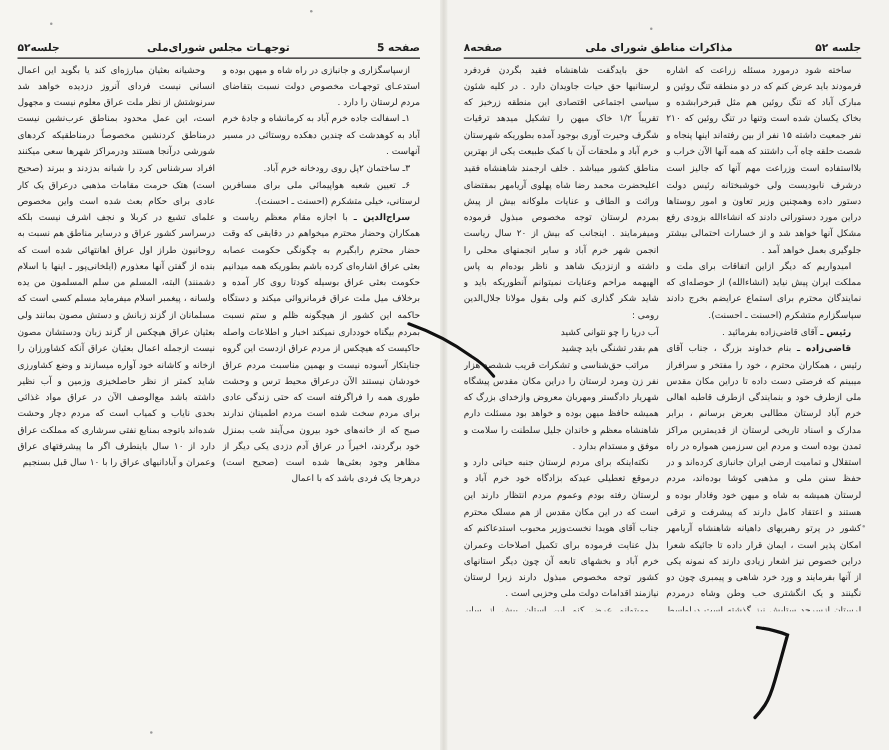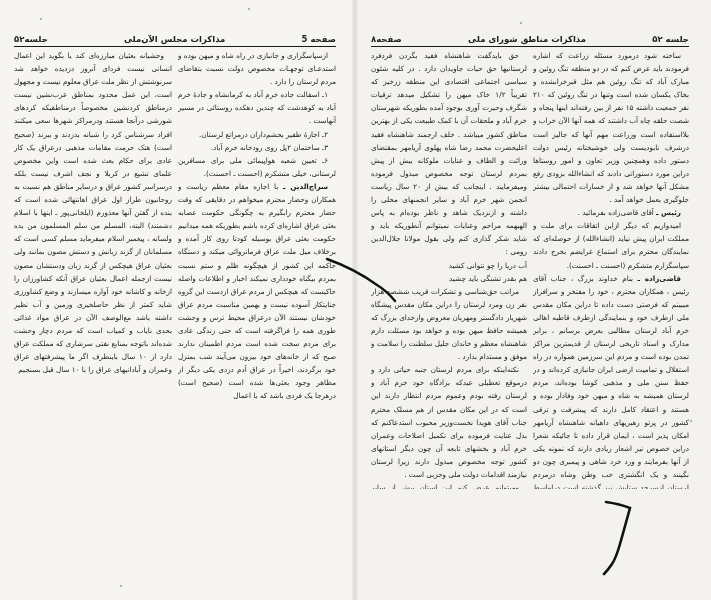--- a/index.html
+++ b/index.html
@@ -47,49 +47,48 @@
     position:absolute; pointer-events:none;
   }
   .speck { position:absolute; width:2px; height:2px; background:#9a9a9a; border-radius:50%; }
 </style>
 </head>
 <body>
 
 <div class="page left">
   <div class="header">
     <span>صفحه 5</span>
-    <span>مذاکرات مجلس الآن‌ملی</span>
+    <span>توجهـات مجلس شورای‌ملی</span>
     <span>جلسه۵۲</span>
   </div>
   <div class="cols">
     <div class="col">
         <p><span>ازسپاسگزاری و جانبازی در راه شاه و میهن بوده و استدعـای توجهـات مخصوص دولت نسبت بتقاضای مردم لرستان را دارد .</span></p>
         <p><span>۱ـ اسفالت جاده خرم آباد به کرمانشاه و جادهٔ خرم آباد به کوهدشت که چندین دهکده روستائی در مسیر آنهاست .</span></p>
-        <p><span>۲ـ اجازهٔ طفیر بحشم‌داران درمراتع لرستان.</span></p>
         <p><span>۳ـ ساختمان ۲پل روی رودخانه خرم آباد.</span></p>
         <p><span>۶ـ تعیین شعبه هواپیمائی ملی برای مسافرین لرستانی، خیلی متشکرم (احسنت ـ احسنت).</span></p>
         <p><span class="spk">سراج‌الدین ـ</span><span> با اجازه مقام معظم ریاست و همکاران وحضار محترم میخواهم در دقایقی که وقت حضار محترم رابگیرم به چگونگی حکومت عصابه بعثی عراق اشاره‌ای کرده باشم بطوریکه همه میدانیم حکومت بعثی عراق بوسیله کودتا روی کار آمده و برخلاف میل ملت عراق فرمانروائی میکند و دستگاه حاکمه این کشور از هیچگونه ظلم و ستم نسبت بمردم بیگناه خودداری نمیکند اخبار و اطلاعات واصله حاکیست که هیچکس از مردم عراق ازدست این گروه جنایتکار آسوده نیست و بهمین مناسبت مردم عراق خودشان نیستند الآن درعراق محیط ترس و وحشت طوری همه را فراگرفته است که حتی زندگی عادی برای مردم سخت شده است مردم اطمینان ندارند صبح که از خانه‌های خود بیرون می‌آیند شب بمنزل خود برگردند، اخیراً در عراق آدم دزدی یکی دیگر از مظاهر وجود بعثی‌ها شده است (صحیح است) درهرجا یک فردی باشد که با اعمال</span></p>
       </div>
     <div class="col">
         <p><span>وحشیانه بعثیان مبارزه‌ای کند یا بگوید این اعمال انسانی نیست فردای آنروز دزدیده خواهد شد سرنوشتش از نظر ملت عراق معلوم نیست و مجهول است، این عمل محدود بمناطق عرب‌نشین نیست درمناطق کردنشین مخصوصاً درمناطقیکه کردهای شورشی درآنجا هستند ودرمراکز شهرها سعی میکنند افراد سرشناس کرد را شبانه بدزدند و ببرند (صحیح است) هتک حرمت مقامات مذهبی درعراق یک کار عادی برای حکام بعث شده است واین مخصوص علمای تشیع در کربلا و نجف اشرف نیست بلکه درسراسر کشور عراق و درسایر مناطق هم نسبت به روحانیون طراز اول عراق اهانتهائی شده است که بنده از گفتن آنها معذورم (ایلخانی‌پور ـ اینها با اسلام دشمنند) البته، المسلم من سلم المسلمون من یده ولسانه ، پیغمبر اسلام میفرماید مسلم کسی است که مسلمانان از گزند زبانش و دستش مصون بمانند ولی بعثیان عراق هیچکس از گزند زبان ودستشان مصون نیست ازجمله اعمال بعثیان عراق آنکه کشاورزان را ازخانه و کاشانه خود آواره میسازند و وضع کشاورزی شاید کمتر از نظر حاصلخیزی وزمین و آب نظیر داشته باشد مع‌الوصف الآن در عراق مواد غذائی بحدی نایاب و کمیاب است که مردم دچار وحشت شده‌اند باتوجه بمنابع نفتی سرشاری که مملکت عراق دارد از ۱۰ سال باینطرف اگر ما پیشرفتهای عراق وعمران و آبادانیهای عراق را با ۱۰ سال قبل بسنجیم</span></p>
       </div>
   </div>
 </div>
 
 <div class="page right">
   <div class="header">
     <span>جلسه ۵۲</span>
     <span>مذاکرات مناطق شورای ملی</span>
     <span>صفحه۸</span>
   </div>
   <div class="cols">
     <div class="col">
         <p><span>ساخته شود درمورد مسئله زراعت که اشاره فرمودند باید عرض کنم که در دو منطقه تنگ روئین و مبارک آباد که تنگ روئین هم مثل قبرخرابشده و بخاک یکسان شده است وتنها در تنگ روئین که ۲۱۰ نفر جمعیت داشته ۱۵ نفر از بین رفته‌اند اینها پنجاه و شصت حلقه چاه آب داشتند که همه آنها الآن خراب و بلااستفاده است وزراعت مهم آنها که جالیز است درشرف نابودیست ولی خوشبختانه رئیس دولت دستور داده وهمچنین وزیر تعاون و امور روستاها دراین مورد دستوراتی دادند که انشاءالله بزودی رفع مشکل آنها خواهد شد و از خسارات احتمالی بیشتر جلوگیری بعمل خواهد آمد .</span></p>
+        <p><span>امیدواریم که دیگر ازاین اتفاقات برای ملت و مملکت ایران پیش نیاید (انشاءالله) از حوصله‌ای که نمایندگان محترم برای استماع عرایضم بخرج دادند سپاسگزارم متشکرم (احسنت ـ احسنت).</span></p>
         <p><span class="spk">رئیس ـ</span><span> آقای قاضی‌زاده بفرمائید .</span></p>
-        <p><span>امیدواریم که دیگر ازاین اتفاقات برای ملت و مملکت ایران پیش نیاید (انشاءالله) از حوصله‌ای که نمایندگان محترم برای استماع عرایضم بخرج دادند سپاسگزارم متشکرم (احسنت ـ احسنت).</span></p>
         <p><span class="spk">قاضی‌زاده ـ</span><span> بنام خداوند بزرگ ، جناب آقای رئیس ، همکاران محترم ، خود را مفتخر و سرافراز میبینم که فرصتی دست داده تا دراین مکان مقدس ملی ازطرف خود و بنمایندگی ازطرف قاطبه اهالی خرم آباد لرستان مطالبی بعرض برسانم ، برابر مدارک و اسناد تاریخی لرستان از قدیمترین مراکز تمدن بوده است و مردم این سرزمین همواره در راه استقلال و تمامیت ارضی ایران جانبازی کرده‌اند و در حفظ سنن ملی و مذهبی کوشا بوده‌اند، مردم لرستان همیشه به شاه و میهن خود وفادار بوده و هستند و اعتقاد کامل دارند که پیشرفت و ترقی کشور در پرتو رهبریهای داهیانه شاهنشاه آریامهر امکان پذیر است ، ایمان قرار داده تا جائیکه شعرا دراین خصوص نیز اشعار زیادی دارند که نمونه یکی از آنها بفرمایند و ورد خرد شاهی و پیمبری چون دو نگینند و یک انگشتری حب وطن وشاه درمردم لرستان ازسرحد ستایش نیز گذشته است دراواسط قرن اخیر با طلوع سلطنت پر برکت اعلیحضرت فقید چهره لرستان و مردم آن عوض شده و</span></p>
       </div>
     <div class="col">
         <p><span>حق بایدگفت شاهنشاه فقید بگردن فردفرد لرستانیها حق حیات جاویدان دارد . در کلیه شئون سیاسی اجتماعی اقتصادی این منطقه زرخیز که تقریباً ۱/۲ خاک میهن را تشکیل میدهد ترقیات شگرف وحیرت آوری بوجود آمده بطوریکه شهرستان خرم آباد و ملحقات آن با کمک طبیعت یکی از بهترین مناطق کشور میباشد . خلف ارجمند شاهنشاه فقید اعلیحضرت محمد رضا شاه پهلوی آریامهر بمقتضای وراثت و الطاف و عنایات ملوکانه بیش از پیش بمردم لرستان توجه مخصوص مبذول فرموده ومیفرمایند . اینجانب که بیش از ۲۰ سال ریاست انجمن شهر خرم آباد و سایر انجمنهای محلی را داشته و ازنزدیک شاهد و ناظر بوده‌ام به پاس الهیهمه مراحم وعنایات نمیتوانم آنطوریکه باید و شاید شکر گذاری کنم ولی بقول مولانا جلال‌الدین رومی :</span></p>
         <p class="center"><span>آب دریا را چو نتوانی کشید</span></p>
         <p class="center"><span>هم بقدر تشنگی باید چشید</span></p>
         <p><span>مراتب حق‌شناسی و تشکرات قریب ششصد هزار نفر زن ومرد لرستان را دراین مکان مقدس پیشگاه شهریار دادگستر ومهربان معروض وازخدای بزرگ که همیشه حافظ میهن بوده و خواهد بود مسئلت دارم شاهنشاه معظم و خاندان جلیل سلطنت را سلامت و موفق و مستدام بدارد .</span></p>
         <p><span>نکته‌اینکه برای مردم لرستان جنبه حیاتی دارد و درموقع تعطیلی عیدکه بزادگاه خود خرم آباد و لرستان رفته بودم وعموم مردم انتظار دارند این است که در این مکان مقدس از هم مسلک محترم جناب آقای هویدا نخست‌وزیر محبوب استدعاکنم که بذل عنایت فرموده برای تکمیل اصلاحات وعمران خرم آباد و بخشهای تابعه آن چون دیگر استانهای کشور توجه مخصوص مبذول دارند زیرا لرستان نیازمند اقدامات دولت ملی وحزبی است .</span></p>
         <p><span>ومیتوانم عرض کنم این استان بیش از سایر استانها بدلایل خیلی زیادی مستحق عنایت مخصوص میباشد .</span></p>
       </div>

